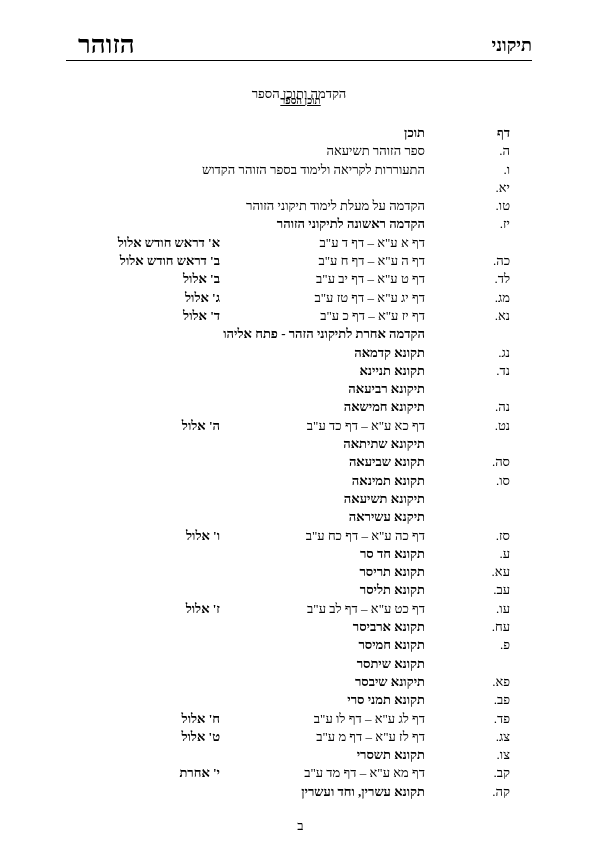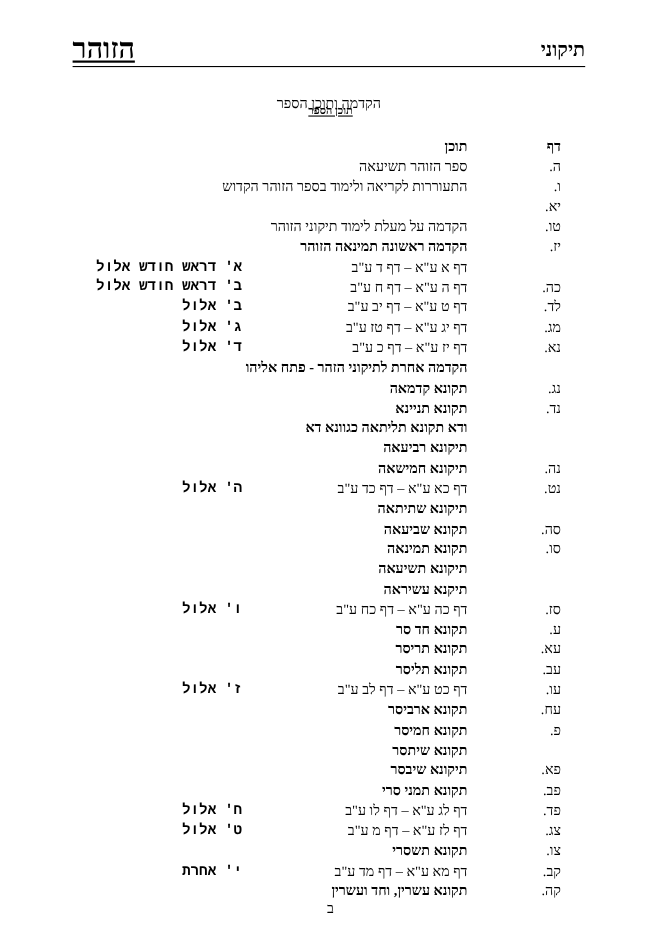--- a/index.html
+++ b/index.html
@@ -2,33 +2,33 @@
 <html><head>
   <meta charset="utf-8">
   <style>
     html, body { margin:0; padding:0; background:#ffffff; }
     body { width:601px; height:852px; position:relative; overflow:hidden;
            font-family:"DejaVu Serif","Liberation Serif",serif; color:#000; direction:rtl; }
     .header { position:absolute; left:66px; top:30px; width:466px; height:30px;
               border-bottom:1px solid #000; }
     .hdr-right { position:absolute; right:0; top:0; font-size:18px; font-weight:bold;
                  font-family:"Liberation Serif","DejaVu Serif",serif; line-height:30px; }
-    .hdr-left { position:absolute; left:0; top:0; font-size:26px; font-weight:bold;
-                font-family:"Liberation Serif","DejaVu Serif",serif; line-height:30px;text-decoration:underline; }
+    .hdr-left { position:absolute; left:12px; top:0; font-size:26px; font-weight:bold;
+                font-family:"Liberation Serif","DejaVu Serif",serif; line-height:30px; }
     .hdr-center { position:absolute; left:0; right:0; top:6px; text-align:center;
                   font-size:13px; font-family:"Liberation Serif",serif; line-height:20px;margin-top:48px; }
     .toc-title { position:absolute; left:0; right:0; top:89px; text-align:center; }
     .toc-title span { font-size:10px; font-weight:bold; text-decoration:underline;
                       font-family:"Liberation Serif","DejaVu Serif",serif; }
     .rows { position:absolute; top:124px; left:0; width:601px; }
     .row { position:relative; height:18.3px; font-size:13px; line-height:18px;
            font-family:"Liberation Serif","DejaVu Serif",serif; }
     .daf { position:absolute; right:91px; top:0; white-space:nowrap; }
     .content { position:absolute; right:176px; top:0; white-space:nowrap; }
-    .day { position:absolute; right:381px; top:0; white-space:nowrap; font-weight:bold;font-family:Liberation Mono, monospace; }
+    .day { position:absolute; right:381px; top:0; white-space:nowrap; font-weight:bold; }
     .bold { font-weight:bold; }
     .page-num { position:absolute; left:0; right:0; top:818px; text-align:center;
                 font-size:13px; font-family:"Liberation Serif",serif; }
   </style>
 </head>
 <body>
 
 <div class="header">
   <span class="hdr-right">תיקוני</span>
   <span class="hdr-center">הקדמה ותוכן הספר</span>
@@ -59,21 +59,21 @@
         <span class="daf">יא.</span>
         <span class="day"></span>
       </div>
       <div class="row">
         <span class="daf">טו.</span>
         <span class="content">הקדמה על מעלת לימוד תיקוני הזוהר</span>
         <span class="day"></span>
       </div>
       <div class="row">
         <span class="daf">יז.</span>
-        <span class="content bold">הקדמה ראשונה תמינאה הזוהר</span>
+        <span class="content bold">הקדמה ראשונה לתיקוני הזוהר</span>
         <span class="day"></span>
       </div>
       <div class="row">
         <span class="daf"></span>
         <span class="content">דף א ע"א – דף ד ע"ב</span>
         <span class="day">א' דראש חודש אלול</span>
       </div>
       <div class="row">
         <span class="daf">כה.</span>
         <span class="content">דף ה ע"א – דף ח ע"ב</span>
@@ -104,25 +104,20 @@
         <span class="content bold">תקונא קדמאה</span>
         <span class="day"></span>
       </div>
       <div class="row">
         <span class="daf">נד.</span>
         <span class="content bold">תקונא תניינא</span>
         <span class="day"></span>
       </div>
       <div class="row">
         <span class="daf"></span>
-        <span class="content bold">ודא תקונא תליתאה כגוונא דא</span>
-        <span class="day"></span>
-      </div>
-      <div class="row">
-        <span class="daf"></span>
         <span class="content bold">תיקונא רביעאה</span>
         <span class="day"></span>
       </div>
       <div class="row">
         <span class="daf">נה.</span>
         <span class="content bold">תיקונא חמישאה</span>
         <span class="day"></span>
       </div>
       <div class="row">
         <span class="daf">נט.</span>

